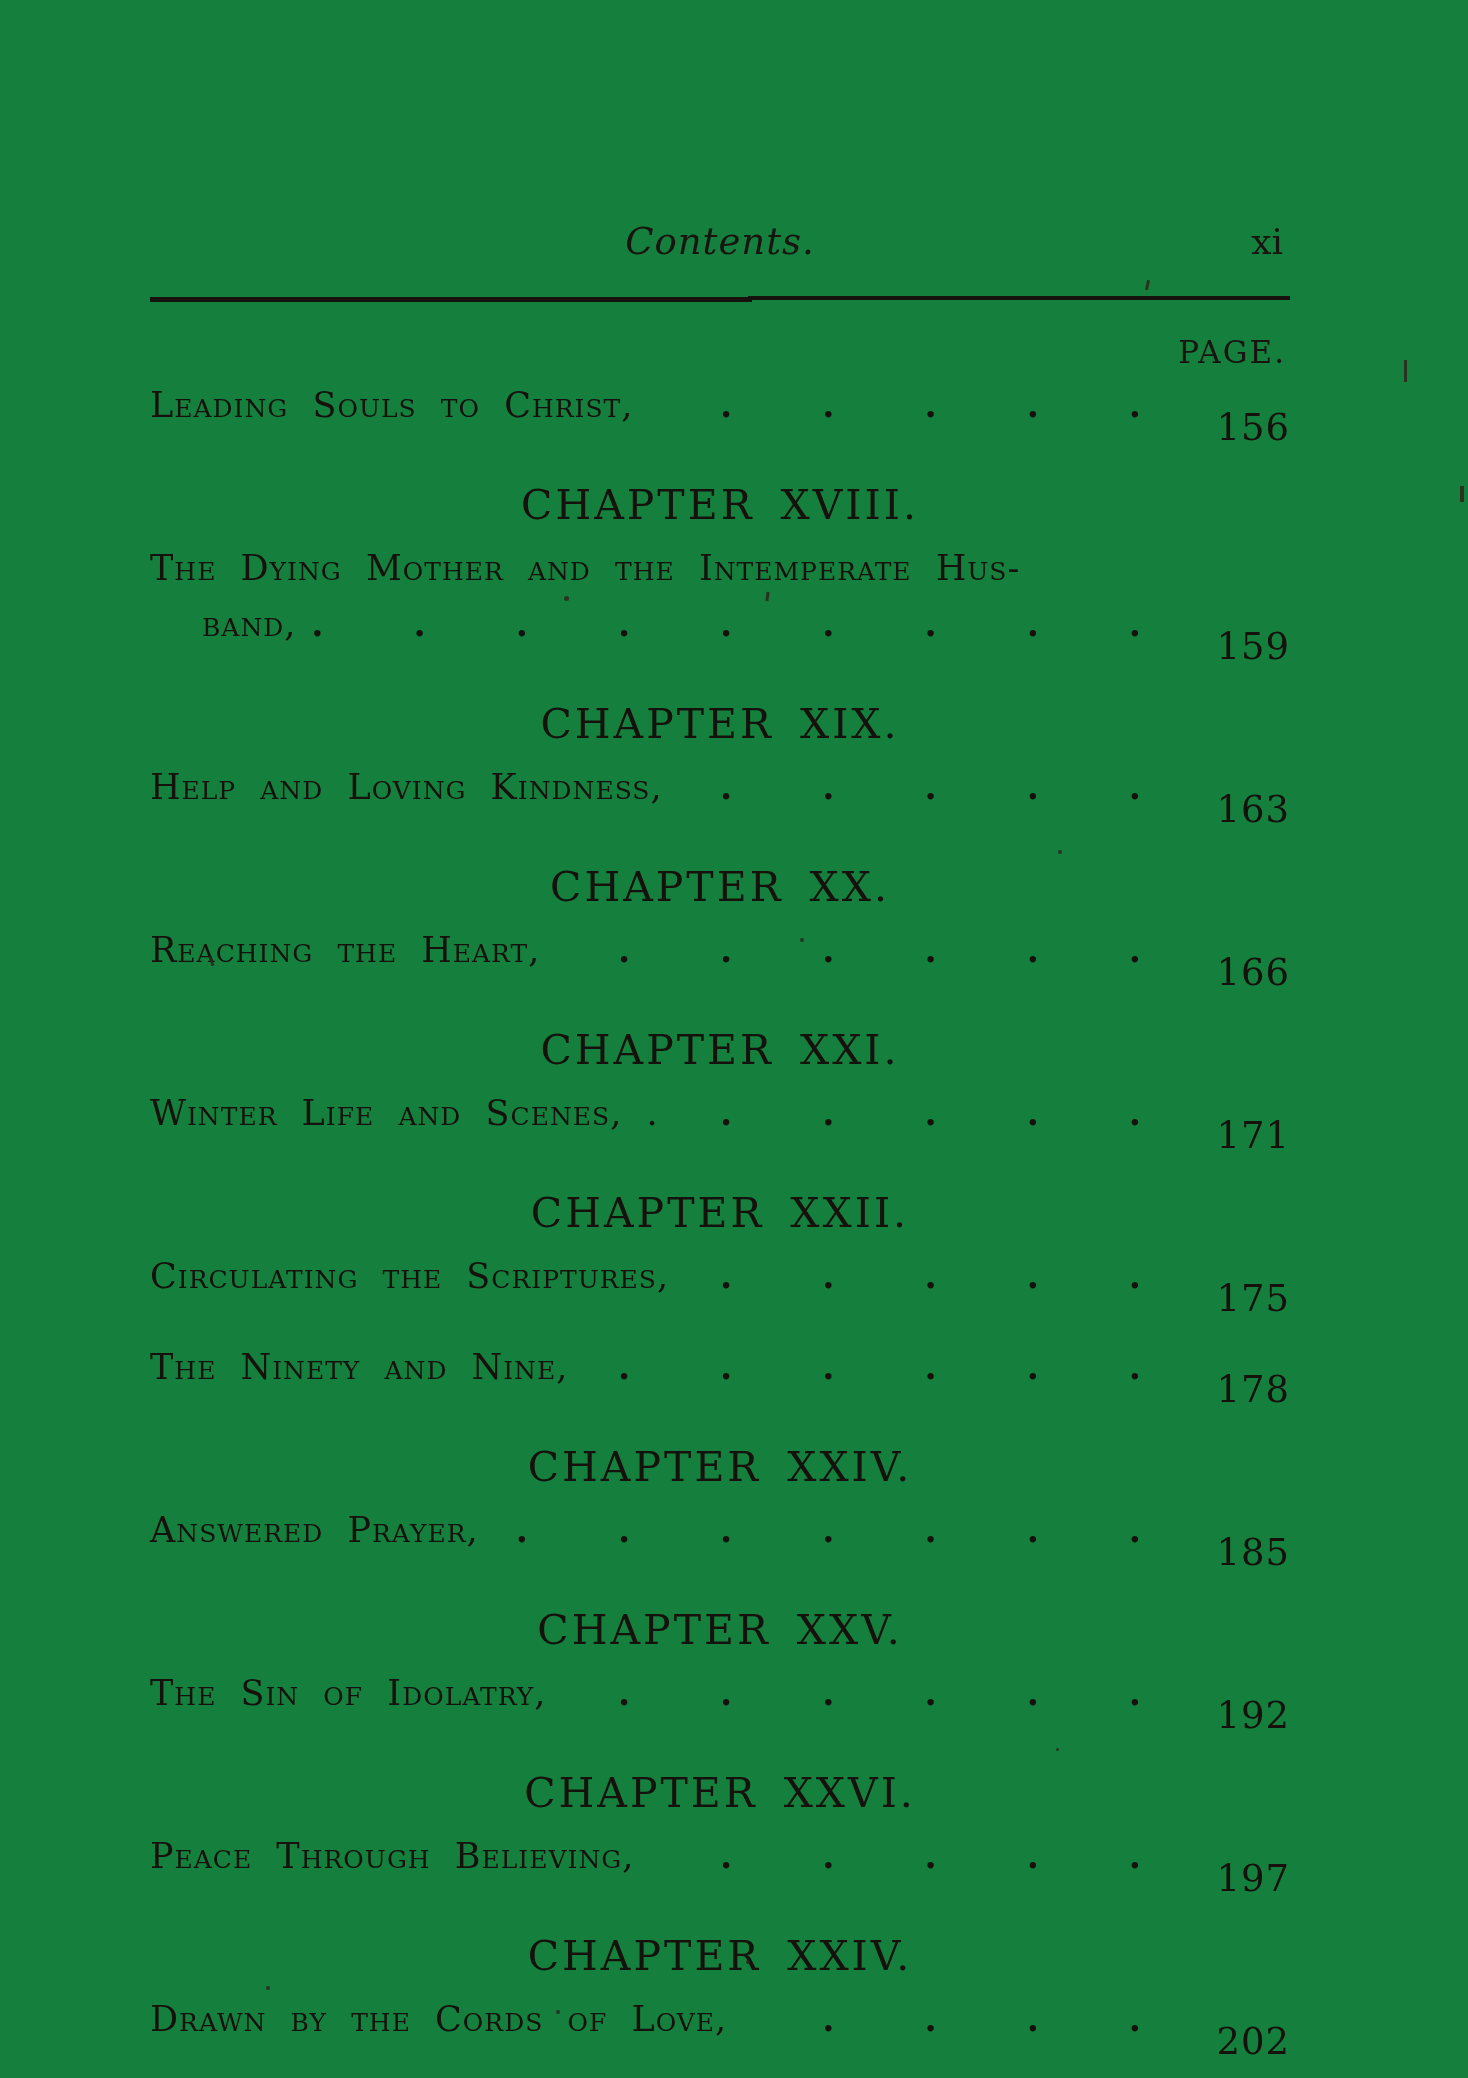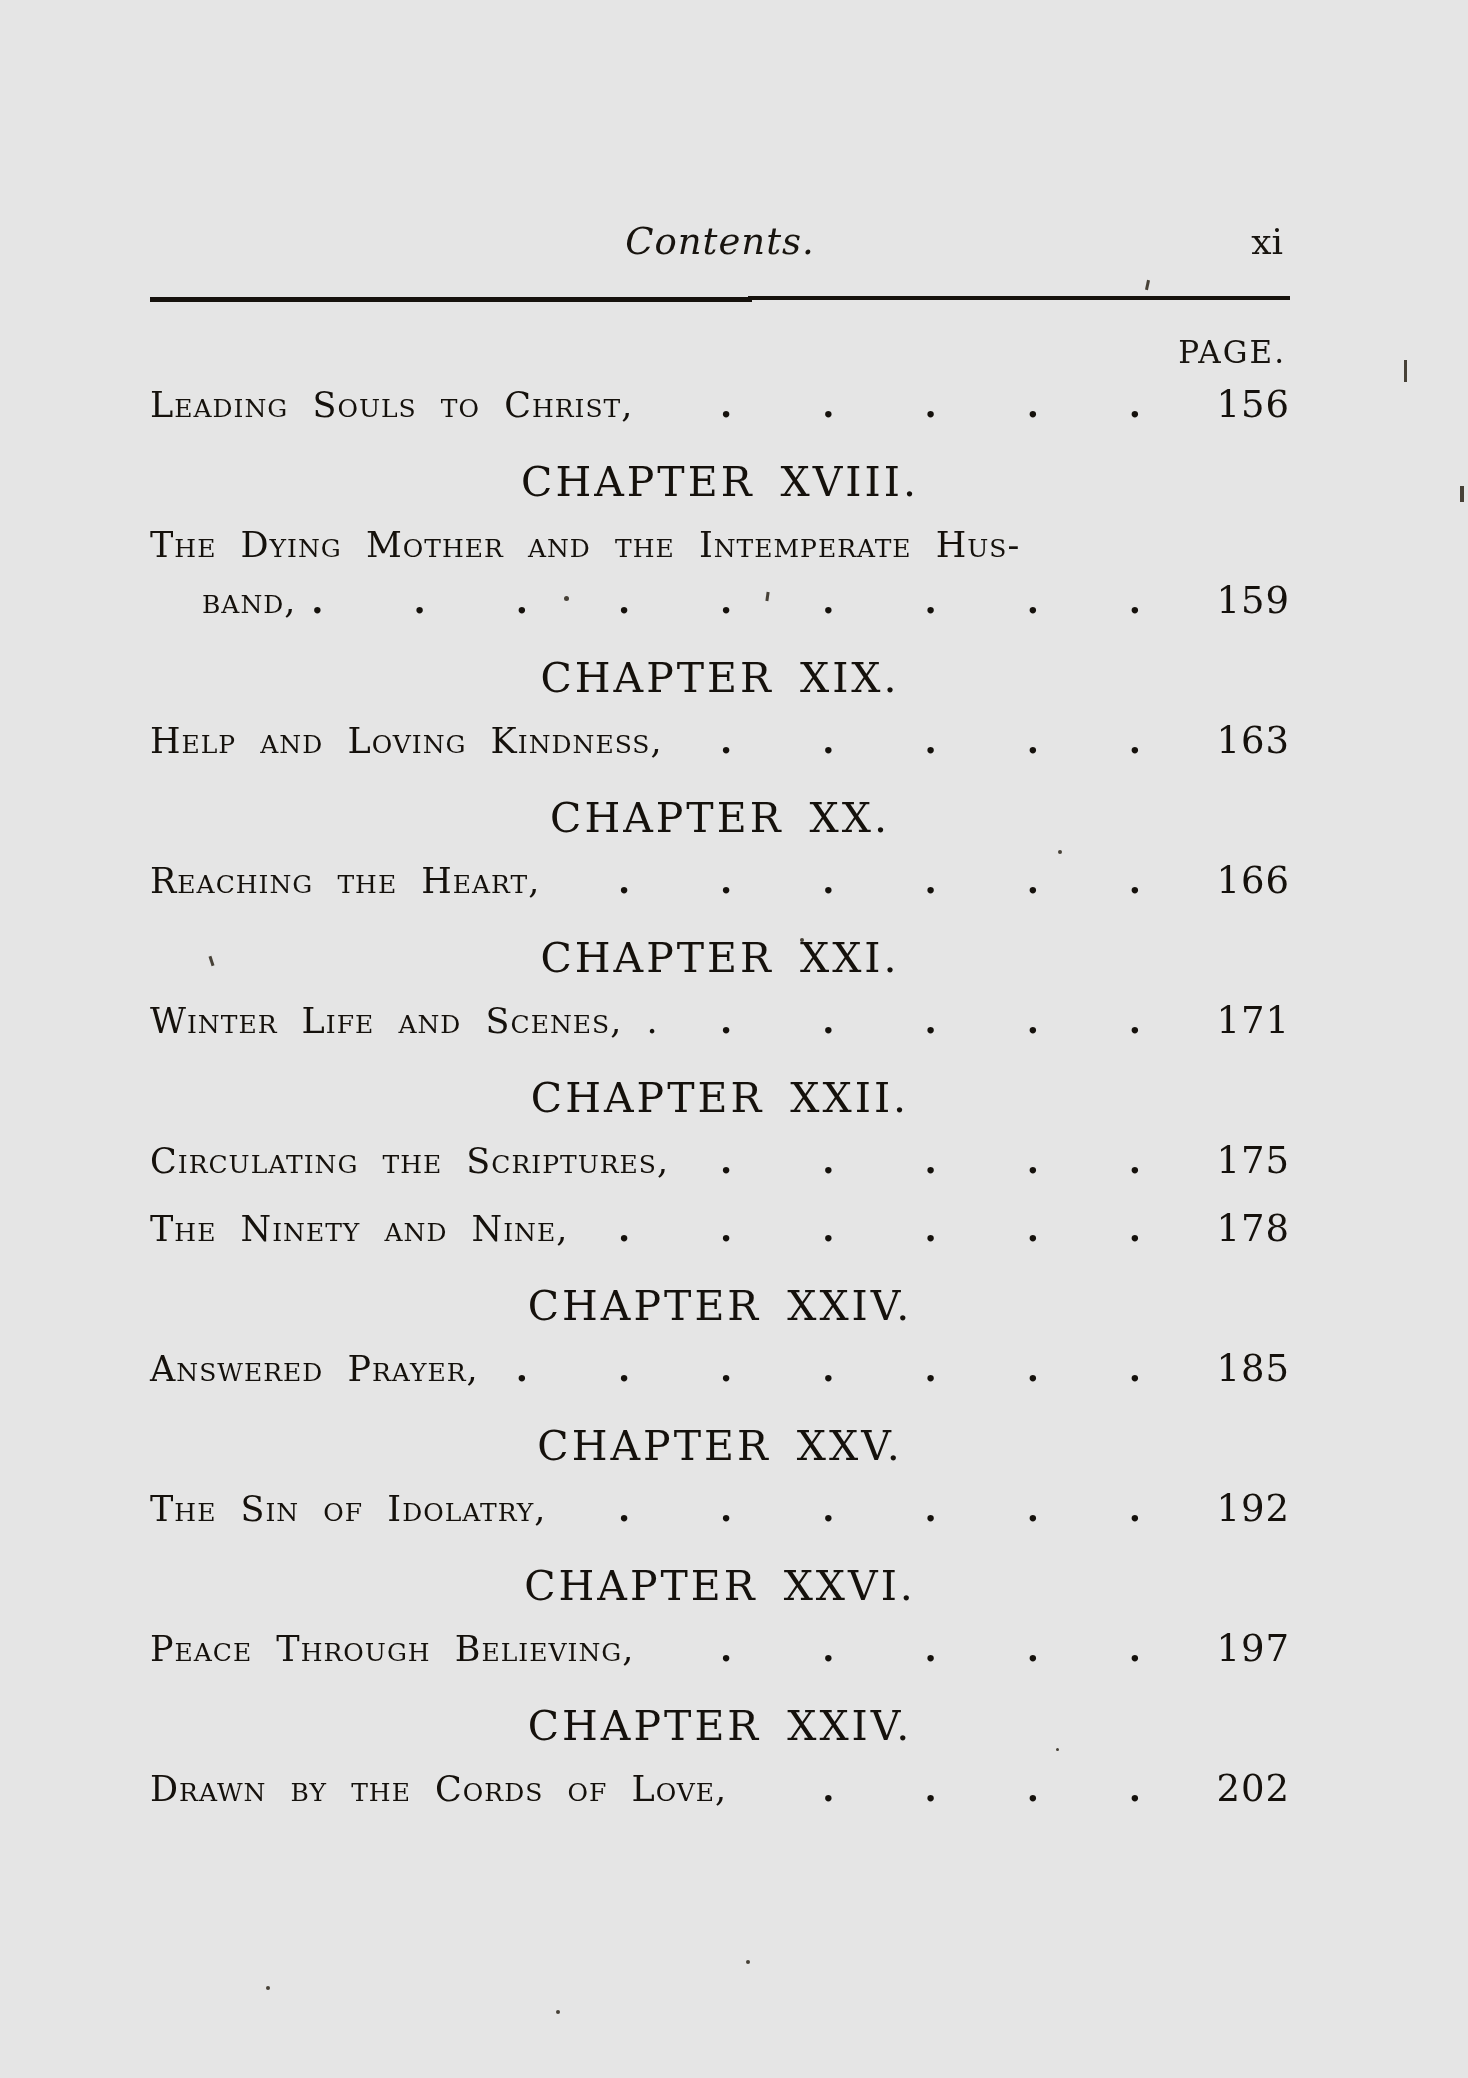--- a/index.html
+++ b/index.html
@@ -3,21 +3,21 @@
 <meta charset="utf-8">
 <style>
   html, body { margin: 0; padding: 0; }
   body {
     width: 1468px; height: 2078px;
     background: #ffffff;
     font-family: "DejaVu Serif", serif;
     color: #18140f;
     overflow: hidden;
   }
-  .page { position: relative; width: 1468px; height: 2078px; background: #e5e5e5; }
+  .page { position: relative; width: 1468px; height: 2078px; background: #15803d; }
   .content { position: relative; margin-left: 150px; width: 1140px; padding-top: 222px; }
 
   .running-title {
     text-align: center;
     font-style: italic;
     font-size: 37px;
     line-height: 40px;
     letter-spacing: 1px;
   }
   .folio {
@@ -73,20 +73,21 @@
     letter-spacing: 0;
     word-spacing: 0;
     font-weight: bold;
   }
   .entry .pagenum {
     width: 74px;
     text-align: right;
     font-variant: normal;
     font-size: 37px;
     letter-spacing: 1px;
+    margin-top: 23px;
   }
 
   .artifact { position: absolute; background: #2b2419; opacity: .85; }
   .artifact.round { border-radius: 50%; }
 </style>
 </head>
 <body>
 
 <div class="page">
   <div class="content">

